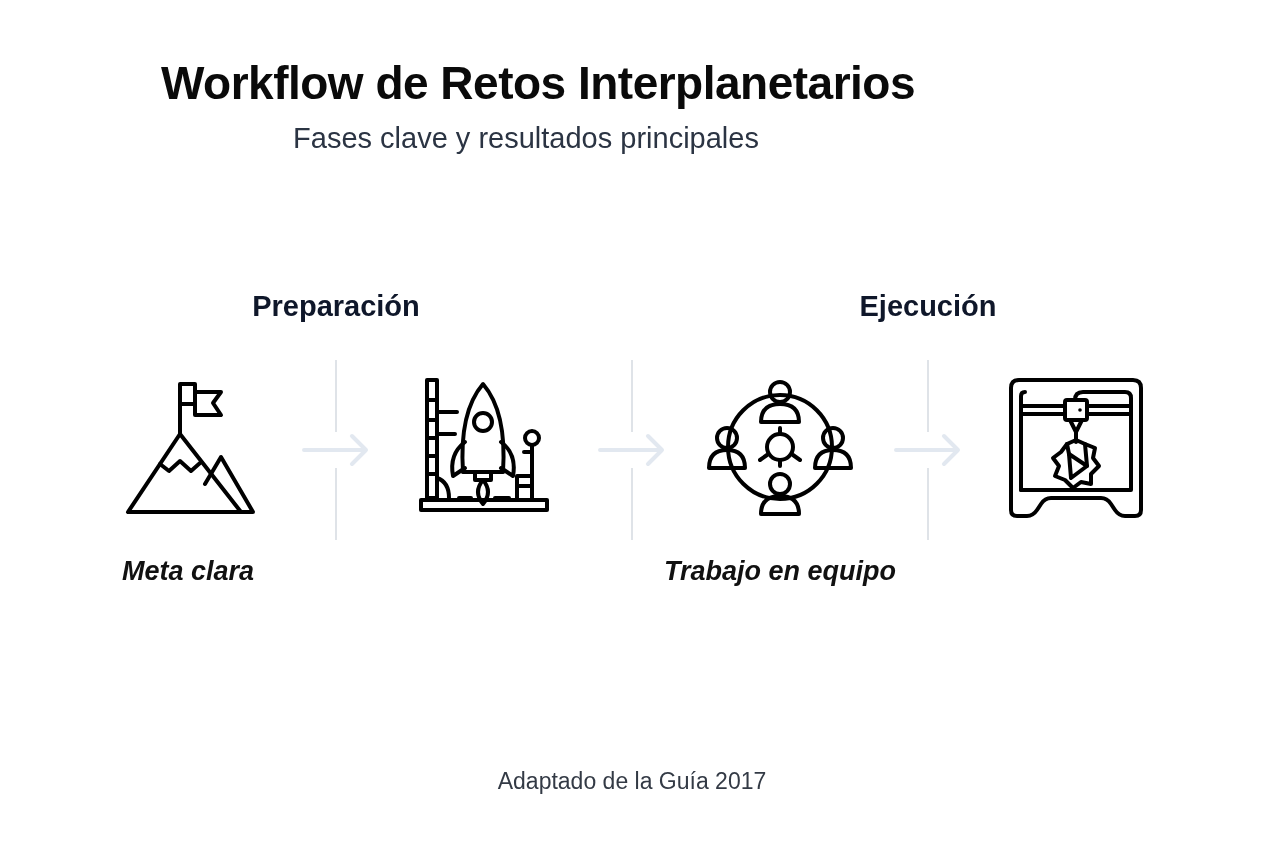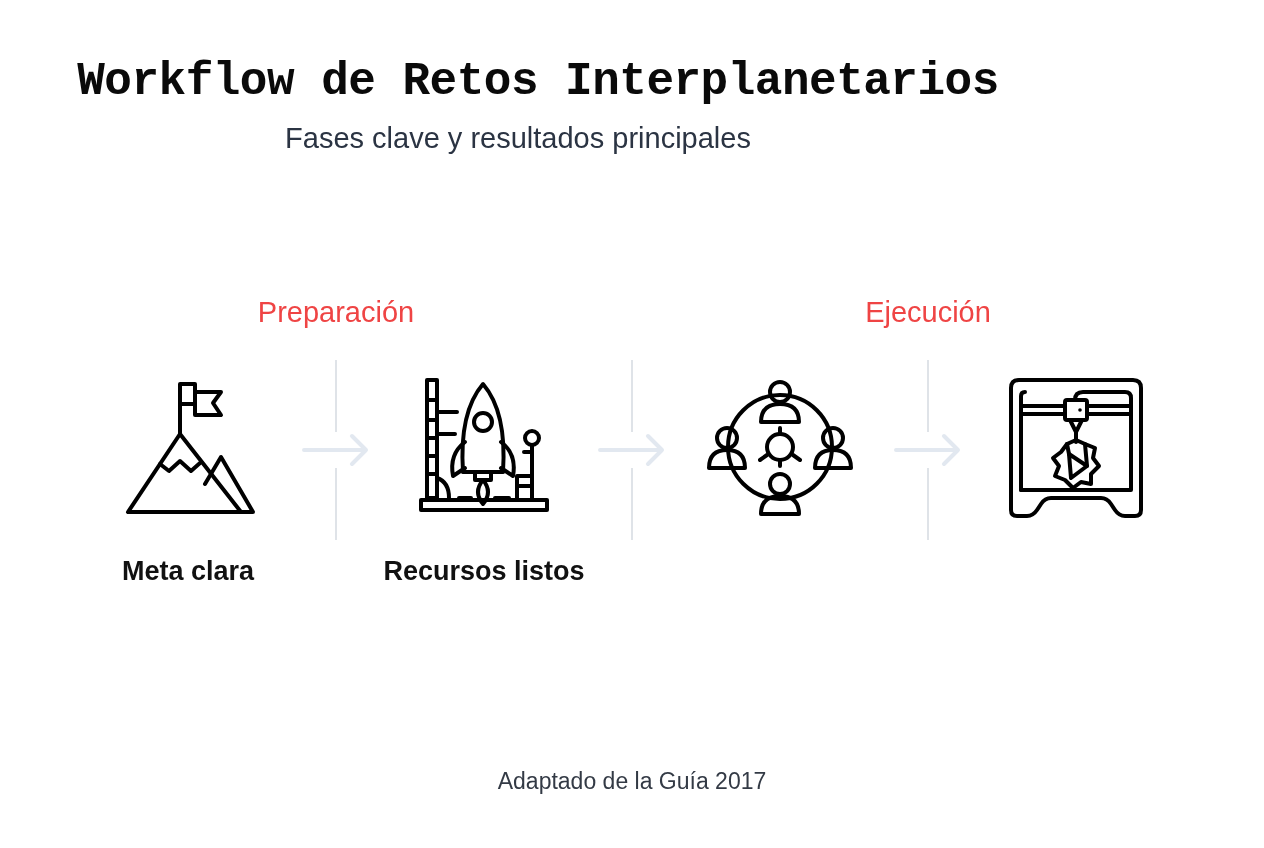--- a/index.html
+++ b/index.html
@@ -2,36 +2,36 @@
 <html><head>
   <meta charset="utf-8">
   <style>
     html, body { margin: 0; padding: 0; }
     body {
       width: 1264px; height: 848px; background: #ffffff; position: relative; overflow: hidden;
       font-family: "Liberation Sans", "DejaVu Sans", sans-serif;
     }
     .title {
       position: absolute; left: 0; width: 1076px; top: 56px; text-align: center;
-      font-size: 46px; font-weight: bold; color: #0a0a0a; letter-spacing: -0.5px; font-family: Liberation Mono, monospace;
+      font-size: 46px; font-weight: bold; color: #0a0a0a; letter-spacing: -0.5px;
     }
     .subtitle {
       position: absolute; left: 0; width: 1036px; top: 122px; text-align: center;
-      font-size: 29px; color: #2b3443;
+      font-size: 29px; color: #2b3443; padding-left: 8px;
     }
     .phase {
-      position: absolute; top: 296px; font-size: 29px; font-weight: normal; color: #ef4444;
+      position: absolute; top: 290px; font-size: 29px; font-weight: bold; color: #0f172a;
       text-align: center; width: 300px;
     }
     .divider {
       position: absolute; width: 2px; background: #dfe3e8;
     }
     .arrow { position: absolute; top: 432px; width: 70px; height: 36px; }
     .step {
-      position: absolute; top: 372px; width: 296px; text-align: center;
+      position: absolute; top: 372px; width: 296px; text-align: center; font-style: italic;
     }
     .step .icon { width: 150px; height: 150px; margin: 0 auto; display: block; }
     .step .label {
       margin-top: 34px; font-size: 27px; font-weight: bold; color: #111111;
     }
     .footer {
       position: absolute; left: 0; width: 1264px; top: 768px; text-align: center;
       font-size: 23px; color: #333a45;
     }
     svg .s { fill: none; stroke: #000; stroke-width: 4; stroke-linecap: round; stroke-linejoin: round; }
@@ -83,21 +83,20 @@
     <path class="s" d="M56 70 Q40 82 44 104 L56 96"></path>
     <path class="s" d="M92 70 Q108 82 104 104 L92 96"></path>
     <path class="s" d="M66 100 V108 H82 V100"></path>
     <path class="s" d="M74 108 Q64 120 74 132 Q84 120 74 108 Z"></path>
     <circle class="s" cx="123" cy="66" r="7"></circle>
     <path class="s" d="M123 73 V126 M115 80 H123"></path>
     <path class="s" d="M108 126 V104 H123 M108 114 H123"></path>
     <rect class="s" x="12" y="128" width="126" height="10"></rect>
     <path class="s" d="M50 126 H62 M86 126 H100"></path>
   </svg>
-  <div class="label">Recursos listos</div>
 </div>
 
 <div class="step" style="left:632px;">
   <svg class="icon" viewBox="0 0 150 150">
     <circle class="s" cx="75" cy="75" r="52"></circle>
 
     <circle fill="#fff" class="s" cx="75" cy="20" r="10"></circle>
     <path fill="#fff" class="s" d="M56 50 Q56 32 75 32 Q94 32 94 50 Z"></path>
 
     <circle fill="#fff" class="s" cx="22" cy="66" r="10"></circle>
@@ -105,20 +104,21 @@
 
     <circle fill="#fff" class="s" cx="128" cy="66" r="10"></circle>
     <path fill="#fff" class="s" d="M110 96 Q110 78 128 78 Q146 78 146 96 Z"></path>
 
     <circle fill="#fff" class="s" cx="75" cy="112" r="10"></circle>
     <path fill="#fff" class="s" d="M56 142 Q56 124 75 124 Q94 124 94 142 Z"></path>
 
     <circle class="s" cx="75" cy="75" r="13"></circle>
     <path class="s" d="M75 56 V62 M75 88 V94 M62 83 L55 88 M88 83 L95 88"></path>
   </svg>
+  <div class="label">Trabajo en equipo</div>
 </div>
 
 <div class="step" style="left:928px;">
   <svg class="icon" viewBox="0 0 150 150">
     <path class="s" d="M18 8 H132 Q140 8 140 16 V138 Q140 144 134 144 H124 Q118 144 114 138 L110 132 Q106 126 100 126 H50 Q44 126 40 132 L36 138 Q32 144 26 144 H16 Q10 144 10 138 V16 Q10 8 18 8 Z"></path>
     <path class="s" d="M20 118 V24 Q20 20 24 20"></path>
     <path class="s" d="M20 118 H130 V26 Q130 20 124 20 H82 Q74 20 74 28"></path>
     <path class="s" d="M20 34 H64 M20 42 H64 M86 34 H130 M86 42 H130"></path>
     <rect class="s" x="64" y="28" width="22" height="20" rx="2"></rect>
     <circle cx="79" cy="38" r="1.8" fill="#000"></circle>

